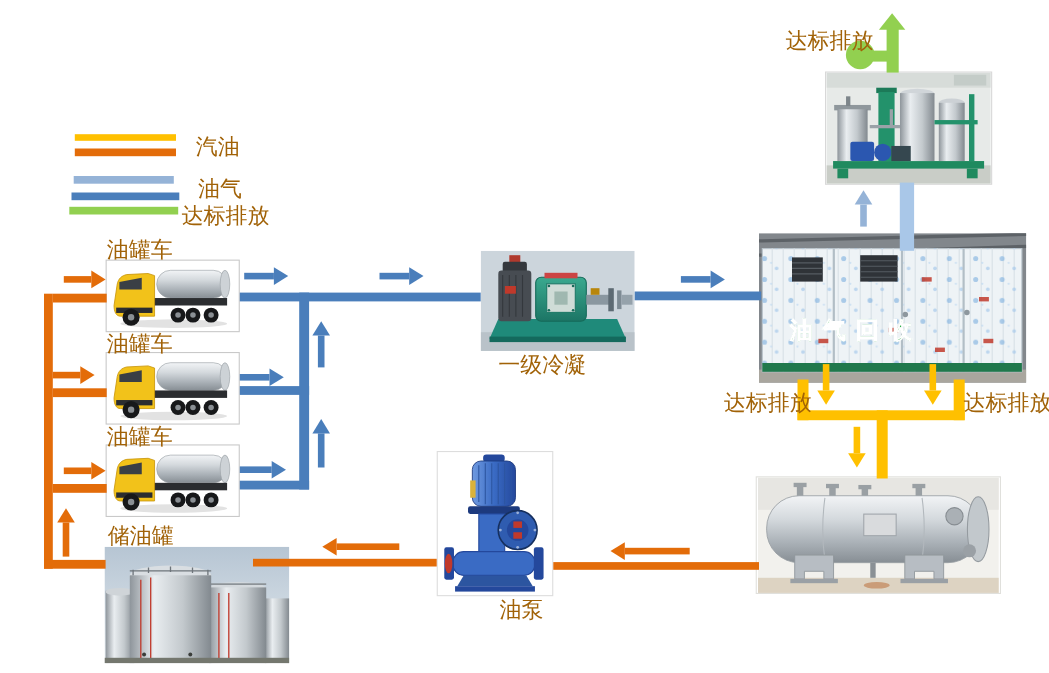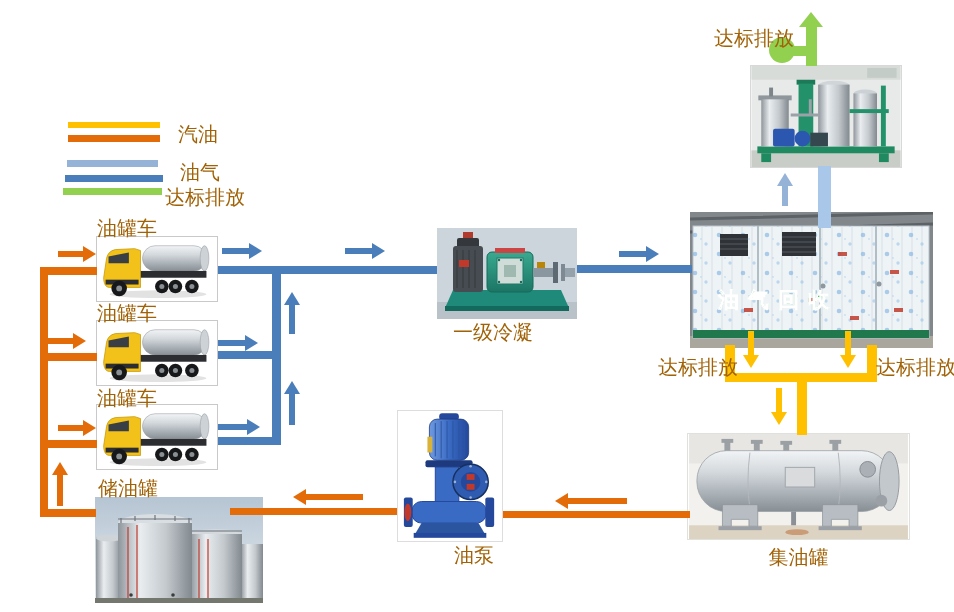--- a/index.html
+++ b/index.html
@@ -73,21 +73,20 @@
   <div class="lbl" style="left:180px;top:161px">油气</div>
   <div class="line" style="left: 63px; top: 188px; width: 99px; height: 7px; --c: #92D050;"></div>
   <div class="lbl" style="left:165px;top:186px">达标排放</div>
 
   <div class="lbl" style="left:97px;top:217px">油罐车</div>
   <div class="lbl" style="left:97px;top:302px">油罐车</div>
   <div class="lbl" style="left:97px;top:387px">油罐车</div>
   <div class="lbl" style="left:98px;top:477px">储油罐</div>
   <div class="lbl" style="left:453px;top:321px">一级冷凝</div>
   <div class="lbl ctr" style="left:421px;top:544px;width:106px">油泵</div>
-  <div class="lbl ctr" style="left:687px;top:546px;width:223px">集油罐</div>
   <div class="lbl" style="left:658px;top:356px">达标排放</div>
   <div class="lbl" style="left:876px;top:356px">达标排放</div>
   <div class="lbl" style="left:714px;top:27px">达标排放</div>
 
   <div class="line" style="left: 218px; top: 266px; width: 219px; height: 8px; --c: #4A7EBB;"></div>
   <div class="line" style="left: 577px; top: 265px; width: 115px; height: 8px; --c: #4A7EBB;"></div>
   <div class="line" style="left: 218px; top: 351px; width: 63px; height: 8px; --c: #4A7EBB;"></div>
   <div class="line" style="left: 218px; top: 437px; width: 63px; height: 8px; --c: #4A7EBB;"></div>
   <div class="line" style="left: 272px; top: 266px; width: 9px; height: 179px; --c: #4A7EBB;"></div>
   <div class="line" style="left: 818px; top: 166px; width: 13px; height: 62px; --c: #A9C7E8;"></div>

